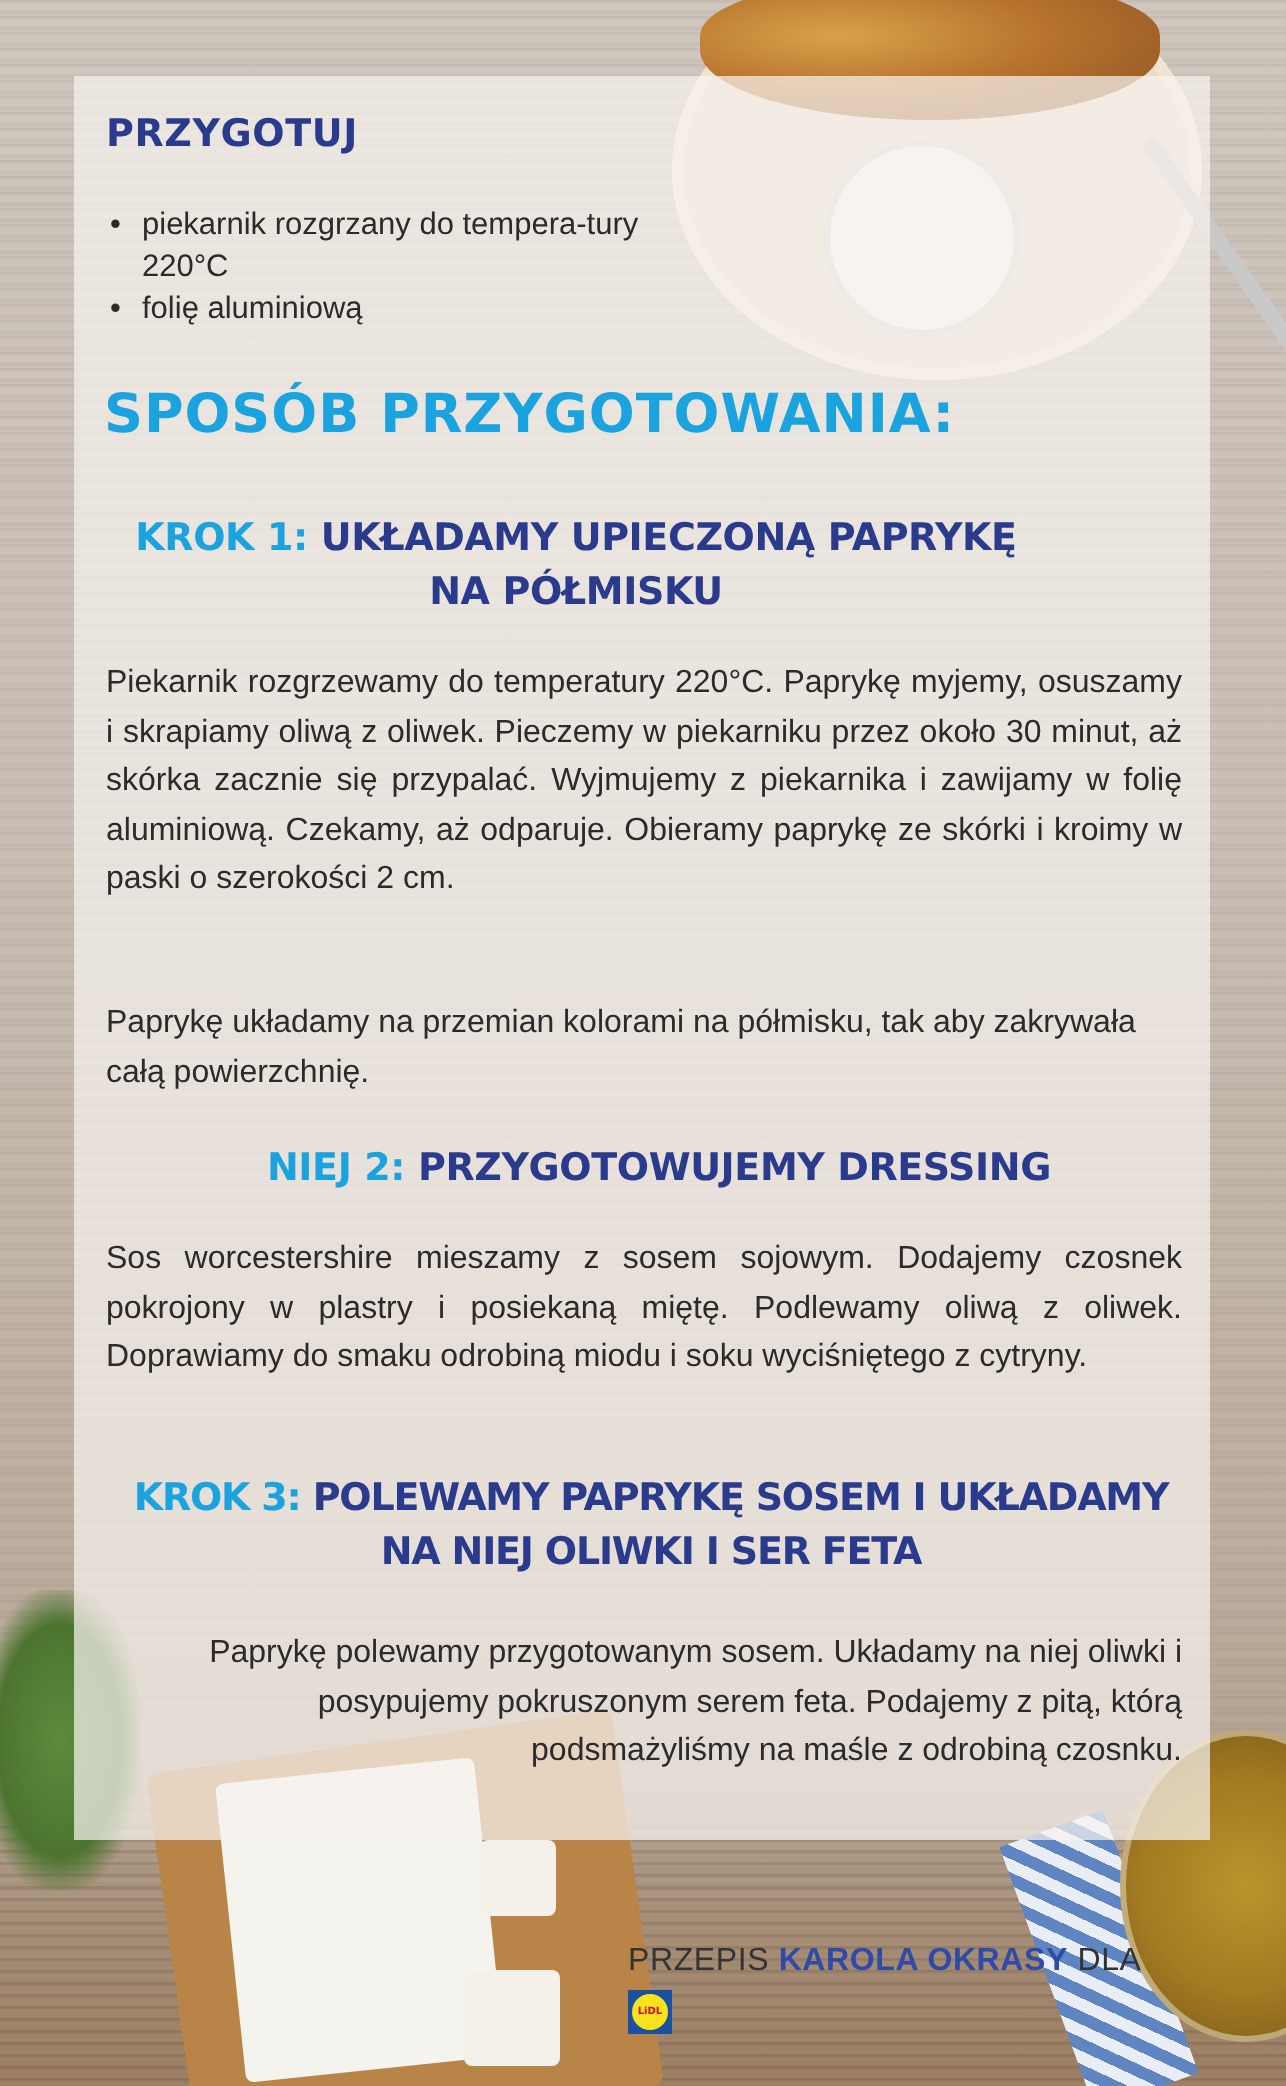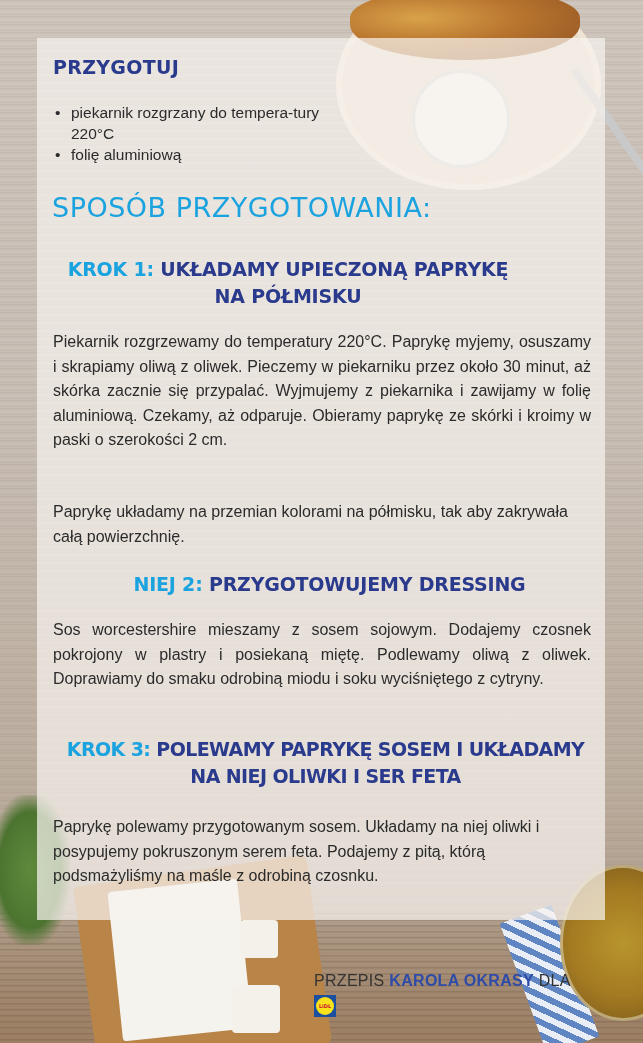--- a/index.html
+++ b/index.html
@@ -79,21 +79,21 @@
   }
   .prep-list {
     position: absolute; left: 53px; top: 102px; width: 270px; margin: 0; padding: 0; list-style: none;
     font-size: 15.5px; line-height: 21px; color: #2b2b2b;
   }
   .prep-list li { position: relative; padding-left: 18px; }
   .prep-list li::before { content: "•"; position: absolute; left: 2px; top: 0; }
 
   .main-title {
     position: absolute; left: 52px; top: 192px; margin: 0;
-    font-family: "DejaVu Sans", sans-serif; font-weight: normal; font-size: 27px;
+    font-family: "DejaVu Sans", sans-serif; font-weight: bold; font-size: 27px;
     color: #1ba3e0; letter-spacing: 0.5px;
   }
 
   .step-heading {
     position: absolute; left: 53px; margin: 0; width: 545px;
     font-family: "DejaVu Sans", sans-serif; font-weight: bold; font-size: 19px;
     line-height: 27px; color: #2a3a8c; letter-spacing: -0.2px; text-align: center;
   }
   .step-heading .krok { color: #1ba3e0; }
 
@@ -161,21 +161,21 @@
 <h2 class="step-heading" style="top:571px; left:57px;">
   <span class="krok">NIEJ 2:</span>
   <span>PRZYGOTOWUJEMY DRESSING</span>
 </h2>
 <p class="para" style="top:618px;">Sos worcestershire mieszamy z sosem sojowym. Dodajemy czosnek pokrojony w plastry i posiekaną miętę. Podlewamy oliwą z oliwek. Doprawiamy do smaku odrobiną miodu i soku wyciśniętego z cytryny.</p>
 
 <h2 class="step-heading" style="top:736px; letter-spacing:-0.6px;">
   <span class="krok">KROK 3:</span>
   <span>POLEWAMY PAPRYKĘ SOSEM I UKŁADAMY NA NIEJ OLIWKI I SER FETA</span>
 </h2>
-<p class="para left" style="top:815px;">Paprykę polewamy przygotowanym sosem. Układamy na niej oliwki i posypujemy pokruszonym serem feta. Podajemy z pitą, którą podsmażyliśmy na maśle z odrobiną czosnku.</p>
+<p class="para left" style="top:815px;text-align:right;">Paprykę polewamy przygotowanym sosem. Układamy na niej oliwki i posypujemy pokruszonym serem feta. Podajemy z pitą, którą podsmażyliśmy na maśle z odrobiną czosnku.</p>
 
 <div class="footer">
   <div class="footer-line1">
     <span>PRZEPIS</span>
     <span class="author">KAROLA OKRASY</span>
     <span>DLA</span>
   </div>
   <div class="footer-line2">
     <div class="lidl-logo">
       <div class="yellow">

